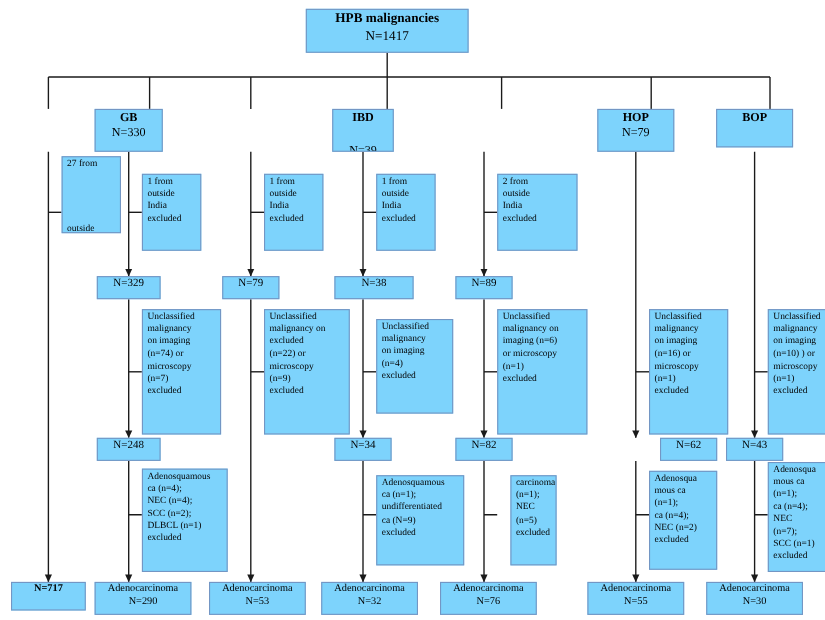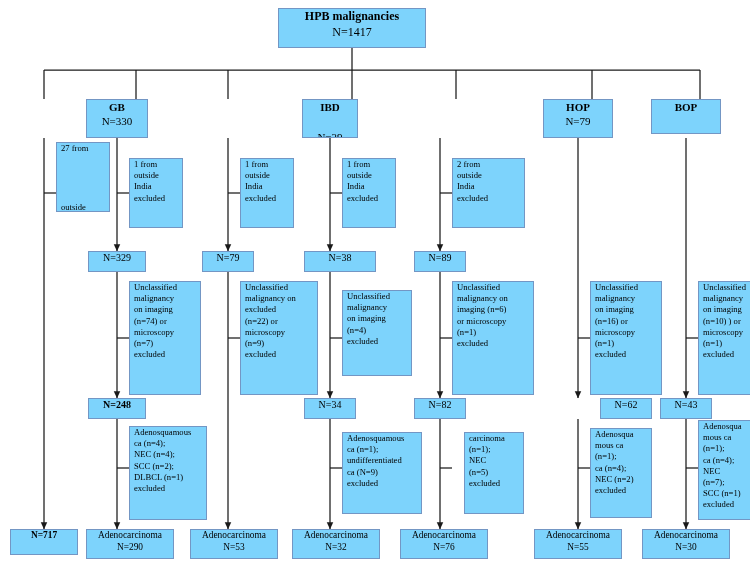--- a/index.html
+++ b/index.html
@@ -252,21 +252,21 @@
   <div class="node left excl" style="left:698px; top:281px; width:72px; height:114px;">
     <span class="note-line">Unclassified</span>
     <span class="note-line">malignancy</span>
     <span class="note-line">on imaging</span>
     <span class="note-line">(n=10) ) or</span>
     <span class="note-line">microscopy</span>
     <span class="note-line">(n=1)</span>
     <span class="note-line">excluded</span>
   </div>
 
-  <div class="node center ncount" style="left:88px; top:398px; width:58px; height:21px;font-weight:bold;">
+  <div class="node center ncount" style="left:88px; top:398px; width:58px; height:21px;">
     <span class="l1">N=248</span>
   </div>
   <div class="node center ncount" style="left:304px; top:398px; width:52px; height:21px;">
     <span class="l1">N=34</span>
   </div>
   <div class="node center ncount" style="left:414px; top:398px; width:52px; height:21px;">
     <span class="l1">N=82</span>
   </div>
   <div class="node center ncount" style="left:552px; top:398px; width:52px; height:21px;margin-left:48px;">
     <span class="l1">N=62</span>
@@ -283,21 +283,21 @@
     <span class="note-line">DLBCL (n=1)</span>
     <span class="note-line">excluded</span>
   </div>
   <div class="node left excl" style="left:342px; top:432px; width:80px; height:82px;">
     <span class="note-line">Adenosquamous</span>
     <span class="note-line">ca (n=1);</span>
     <span class="note-line">undifferentiated</span>
     <span class="note-line">ca (N=9)</span>
     <span class="note-line">excluded</span>
   </div>
-  <div class="node left excl" style="left:464px; top:432px; width:60px; height:82px;">
+  <div class="node left excl" style="left:464px; top:432px; width:42px; height:82px;">
     <span class="note-line">carcinoma</span>
     <span class="note-line">(n=1);</span>
     <span class="note-line">NEC</span>
     <span class="note-line">(n=5)</span>
     <span class="note-line">excluded</span>
   </div>
   <div class="node left excl" style="left:590px; top:428px; width:62px; height:90px;">
     <span class="note-line">Adenosqua</span>
     <span class="note-line">mous ca</span>
     <span class="note-line">(n=1);</span>

